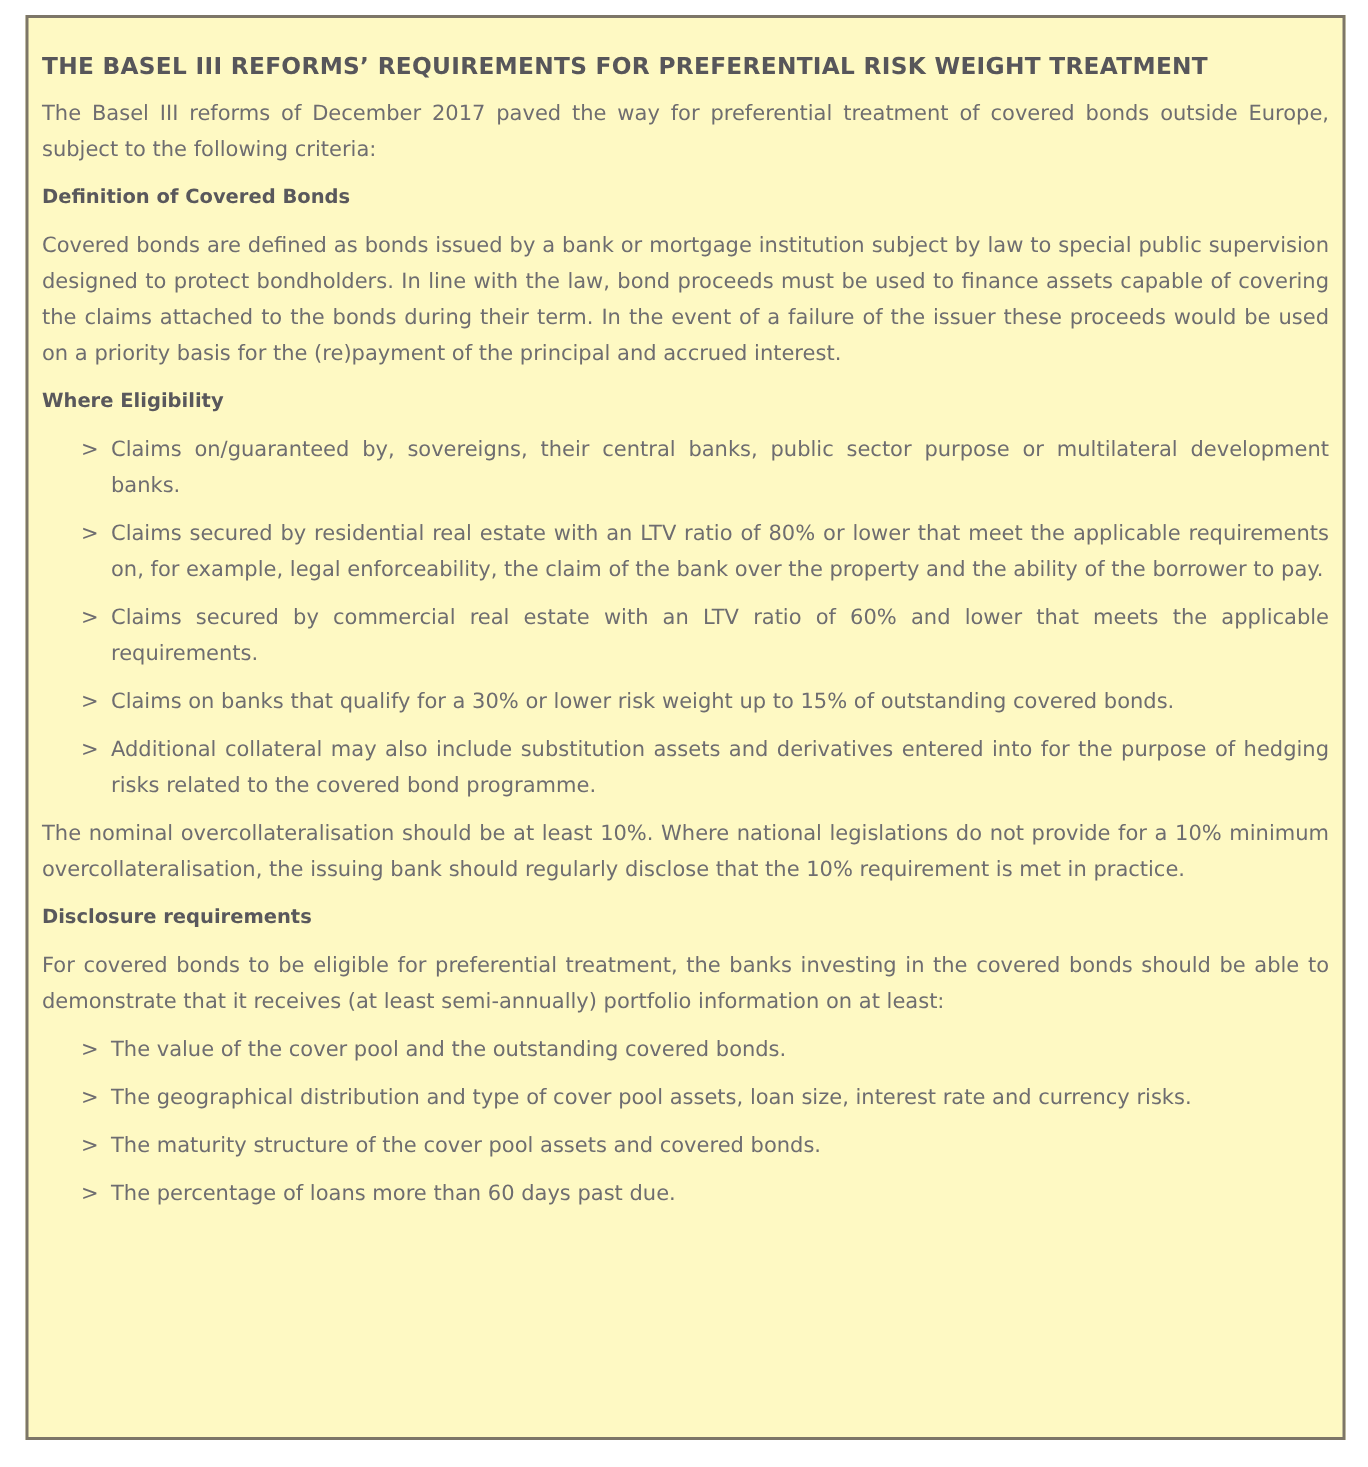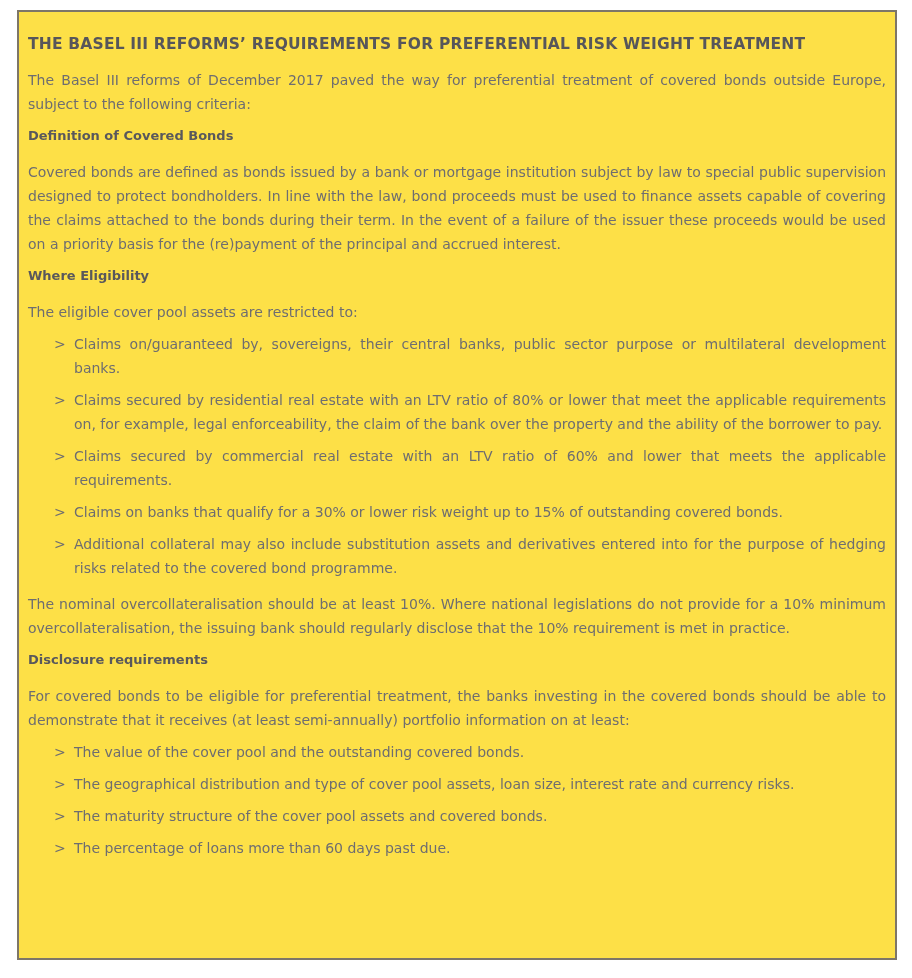--- a/index.html
+++ b/index.html
@@ -6,21 +6,21 @@
   html, body { margin: 0; padding: 0; }
   body {
     width: 912px; height: 978px;
     background: #ffffff;
     font-family: "DejaVu Sans", "Liberation Sans", sans-serif;
   }
   .panel {
     position: absolute;
     left: 17px; top: 10px;
     width: 880px; height: 950px;
-    background: #fde047;
+    background: #fef9c3;
     border: 2px solid #7d7668;
     padding: 20px 9px 16px 9px;
     overflow: hidden;
     color: #6e6d70;
     font-size: 14px;
     line-height: 24px;
   }
   .panel-title {
     margin: 0 0 8px 0;
     font-size: 15.5px;
@@ -30,21 +30,21 @@
     line-height: 24px;
   }
   .sec-heading {
     margin: 0 0 8px 0;
     font-size: 13px;
     font-weight: bold;
     color: #59585c;
     line-height: 24px;
   }
   .para {
-    margin: 12px 0 8px 0;
+    margin: 0 0 8px 0;
     text-align: justify;
   }
   .bullet {
     display: flex;
     margin: 0 0 8px 0;
     padding-left: 26px;
   }
   .bullet .marker {
     flex: 0 0 20px;
     color: #6e6d70;
@@ -60,21 +60,20 @@
 <div class="panel">
 
   <h1 class="panel-title">THE BASEL III REFORMS’ REQUIREMENTS FOR PREFERENTIAL RISK WEIGHT TREATMENT</h1>
 
   <p class="para">The Basel III reforms of December 2017 paved the way for preferential treatment of covered bonds outside Europe, subject to the following criteria:</p>
 
   <h2 class="sec-heading">Definition of Covered Bonds</h2>
   <p class="para">Covered bonds are defined as bonds issued by a bank or mortgage institution subject by law to special public supervision designed to protect bondholders. In line with the law, bond proceeds must be used to finance assets capable of covering the claims attached to the bonds during their term. In the event of a failure of the issuer these proceeds would be used on a priority basis for the (re)payment of the principal and accrued interest.</p>
 
   <h2 class="sec-heading">Where Eligibility</h2>
-  <p class="para">The eligible cover pool assets are restricted to:</p>
 
   <div class="bullet">
     <span class="marker">&gt;</span>
     <span class="btext">Claims on/guaranteed by, sovereigns, their central banks, public sector purpose or multilateral development banks.</span>
   </div>
   <div class="bullet">
     <span class="marker">&gt;</span>
     <span class="btext">Claims secured by residential real estate with an LTV ratio of 80% or lower that meet the applicable requirements on, for example, legal enforceability, the claim of the bank over the property and the ability of the borrower to pay.</span>
   </div>
   <div class="bullet">

